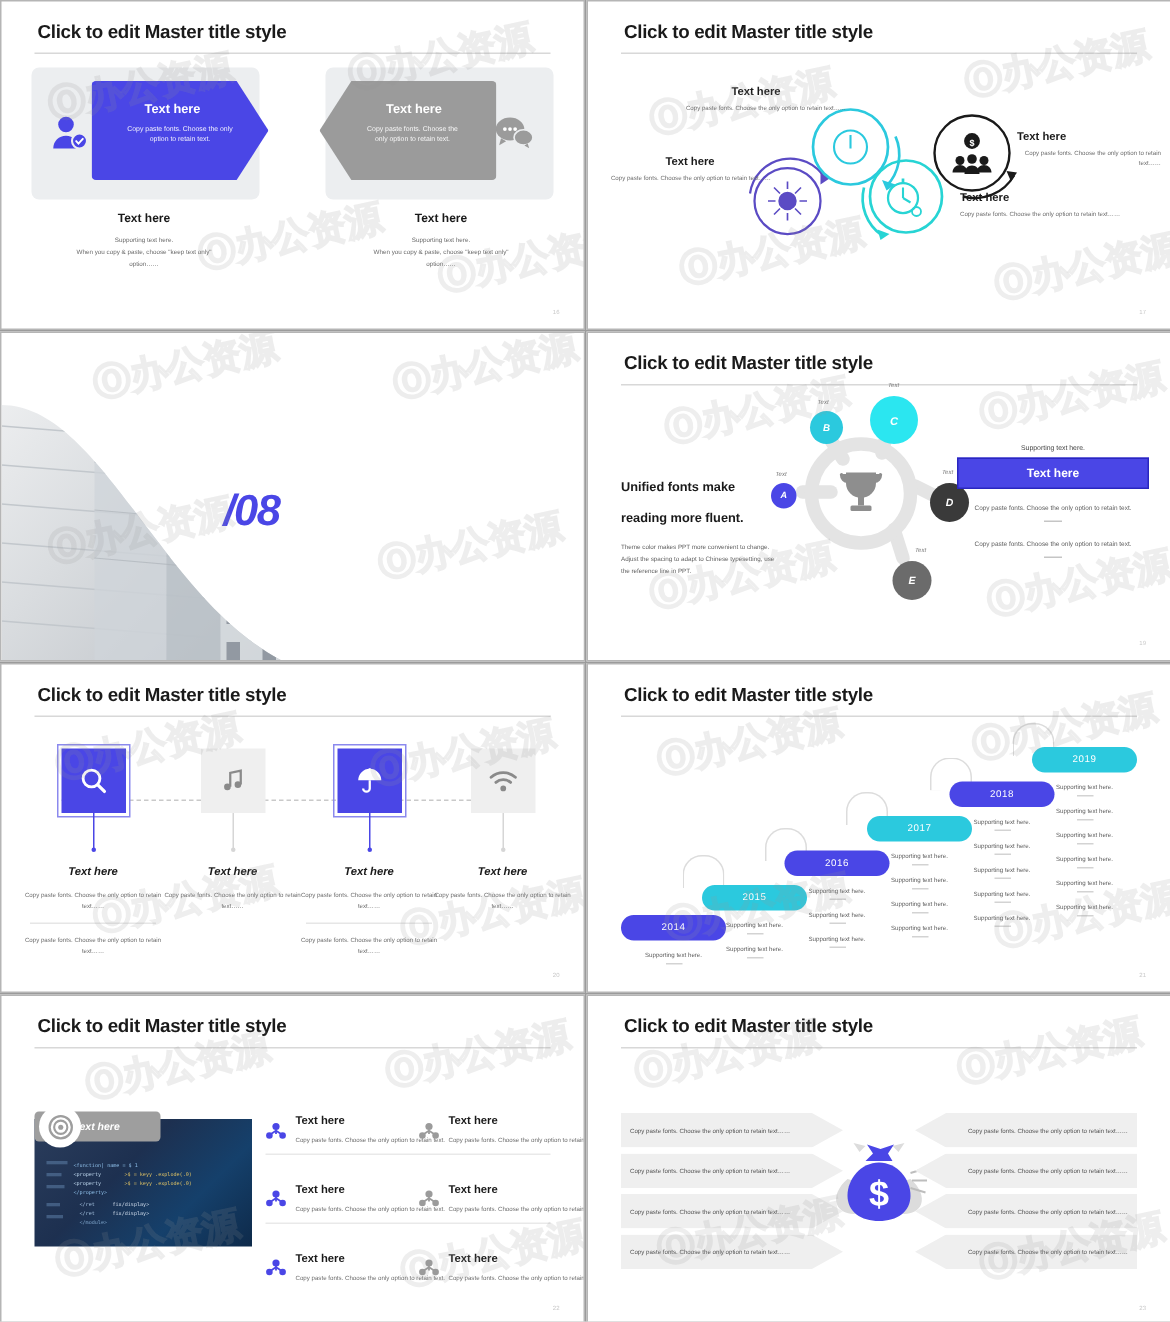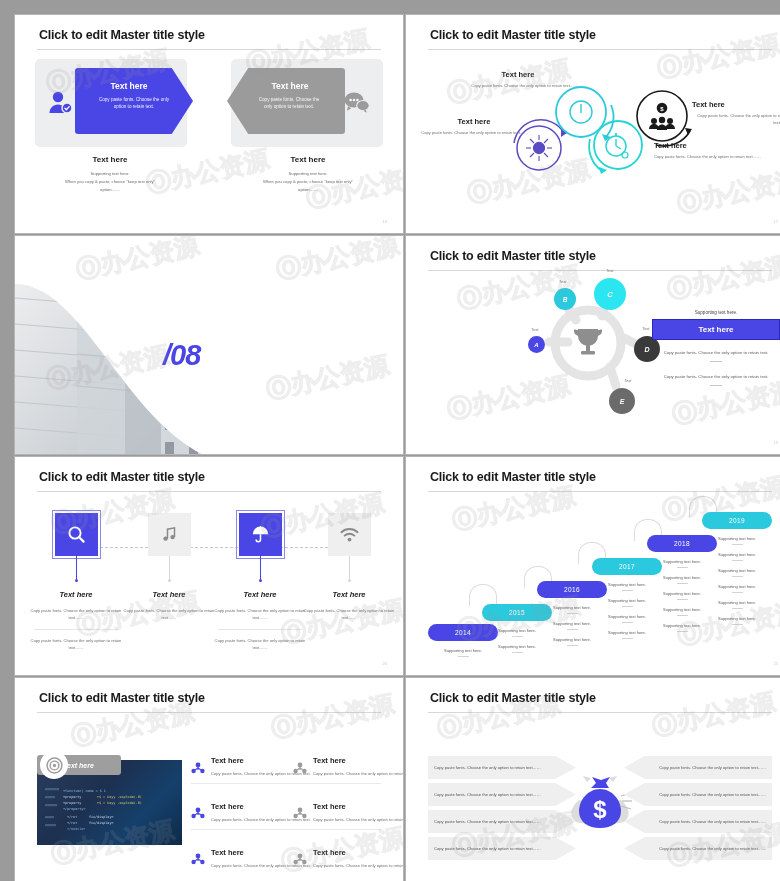--- a/index.html
+++ b/index.html
@@ -9,21 +9,21 @@
     font-family:"Liberation Sans", sans-serif;
     color:#333; overflow:hidden; position:relative;
   }
   .grid{
     width:780px;height:881px;
     display:grid;
     grid-template-columns:390px 390px;
     grid-template-rows:220px 220px 220px 221px;
     background:#9b9b9b;
     gap:1px;
-    padding:14px;
+    padding:0;
   }
   .slide{
     background:#fff;
     position:relative;
     overflow:hidden;
     border:1px solid #b5b5b5;
   }
   .slide-inner{ position:absolute; inset:0; }
 
   
@@ -436,20 +436,27 @@
       <div class="s4-node" style="left:228px;top:100px;width:26px;height:26px;background:#3A3A3A;font-size:7px;">
         <span>D</span>
       </div>
       <div class="s4-tag" style="left:236px;top:90px;">Text</div>
 
       <div class="s4-node" style="left:203px;top:152px;width:26px;height:26px;background:#6B6B6B;font-size:7px;">
         <span>E</span>
       </div>
       <div class="s4-tag" style="left:218px;top:142px;">Text</div>
 
+      <div class="s4-left">
+        <div class="h">Unified fonts make</div>
+        <div class="h">reading more fluent.</div>
+        <div class="p">Theme color makes PPT more convenient to change.</div>
+        <div class="p">Adjust the spacing to adapt to Chinese typesetting, use</div>
+        <div class="p">the reference line in PPT.</div>
+      </div>
 
       <div class="s4-right">
         <div class="sup">Supporting text here.</div>
         <div class="s4-btn">Text here</div>
         <div class="p">Copy paste fonts. Choose the only option to retain text.</div>
         <div class="s4-dash"></div>
         <div class="p">Copy paste fonts. Choose the only option to retain text.</div>
         <div class="s4-dash"></div>
       </div>
 

